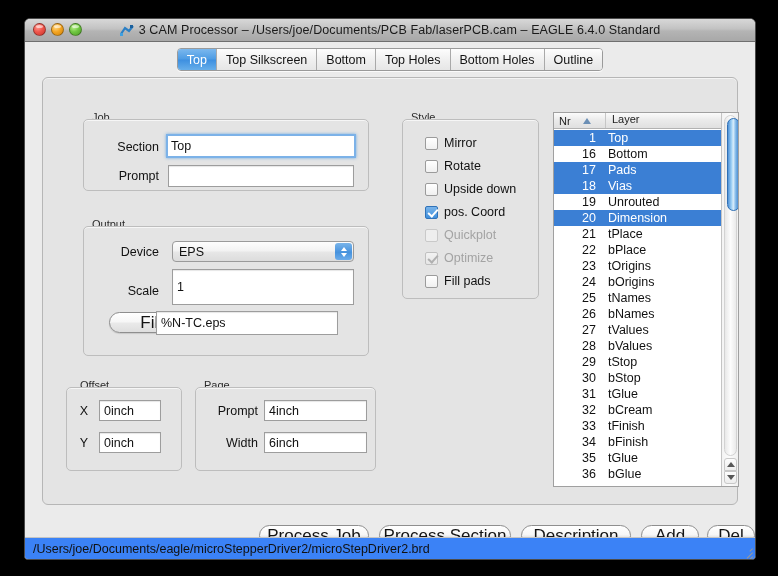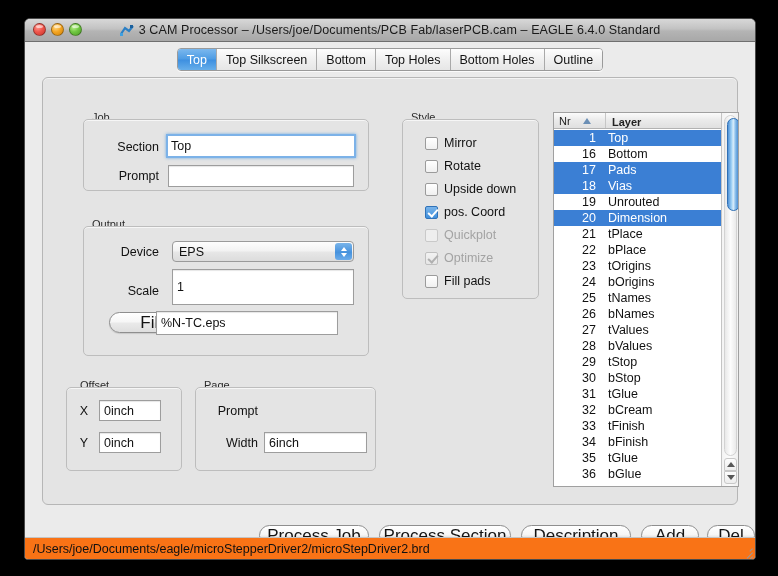--- a/index.html
+++ b/index.html
@@ -293,24 +293,23 @@
   }
   .sort-caret {
     width: 0; height: 0;
     border-left: 4px solid transparent;
     border-right: 4px solid transparent;
     border-bottom: 6px solid #6b8fb5;
   }
   .hdr-layer {
     flex: 1;
     padding-left: 6px;
-    display: flex; align-items: flex-end;
+    display: flex; align-items: flex-start;
     height: 100%;
     box-sizing: border-box;
-    font-weight: bold;
   }
   #list-body {
     position: absolute;
     left: 0; top: 17px;
     width: 168px;
     bottom: 0;
     overflow: hidden;
   }
   .lrow {
     display: flex;
@@ -372,21 +371,21 @@
   .sarr-d { width:0;height:0;border-left:4px solid transparent;border-right:4px solid transparent;border-top:5px solid #575757; }
 
   
   #btnbar { position: absolute; left: 0; top: 494px; width: 730px; height: 30px; }
 
   
   #statusbar {
     position: absolute;
     left: 0; bottom: 0;
     width: 730px; height: 22px;
-    background: #f97316;
+    background: #3b82f6;
     border-top: 1px solid #c4c4c4;
     display: flex; align-items: center;
     padding-left: 8px;
     font-size: 12.5px;
     color: #111;
     box-sizing: border-box;
     white-space: nowrap;
   }
   #resize-grip {
     position: absolute;
@@ -465,20 +464,21 @@
       <div class="group" style="left:23px; top:309px; width:116px; height:84px;">
         <div class="fld-label" style="left:8px; top:16px; width:18px; text-align:center;">X</div>
         <div class="textfield" style="left:32px; top:12px; width:62px; height:21px;">0inch</div>
         <div class="fld-label" style="left:8px; top:48px; width:18px; text-align:center;">Y</div>
         <div class="textfield" style="left:32px; top:44px; width:62px; height:21px;">0inch</div>
       </div>
 
       <div class="group-label" style="left:158px; top:301px;">Page</div>
       <div class="group" style="left:152px; top:309px; width:181px; height:84px;">
         <div class="fld-label" style="left:6px; top:16px; width:56px;">Prompt</div>
+        <div class="textfield" style="left:68px; top:12px; width:103px; height:21px;">4inch</div>
         <div class="fld-label" style="left:6px; top:48px; width:56px;">Width</div>
         <div class="textfield" style="left:68px; top:44px; width:103px; height:21px;">6inch</div>
       </div>
 
       <div class="group-label" style="left:365px; top:33px;">Style</div>
       <div class="group" style="left:359px; top:41px; width:137px; height:180px;">
         <div class="cbrow" style="left:22px; top:16px;">
           <span class="cbox"></span>
           <span>Mirror</span>
         </div>

